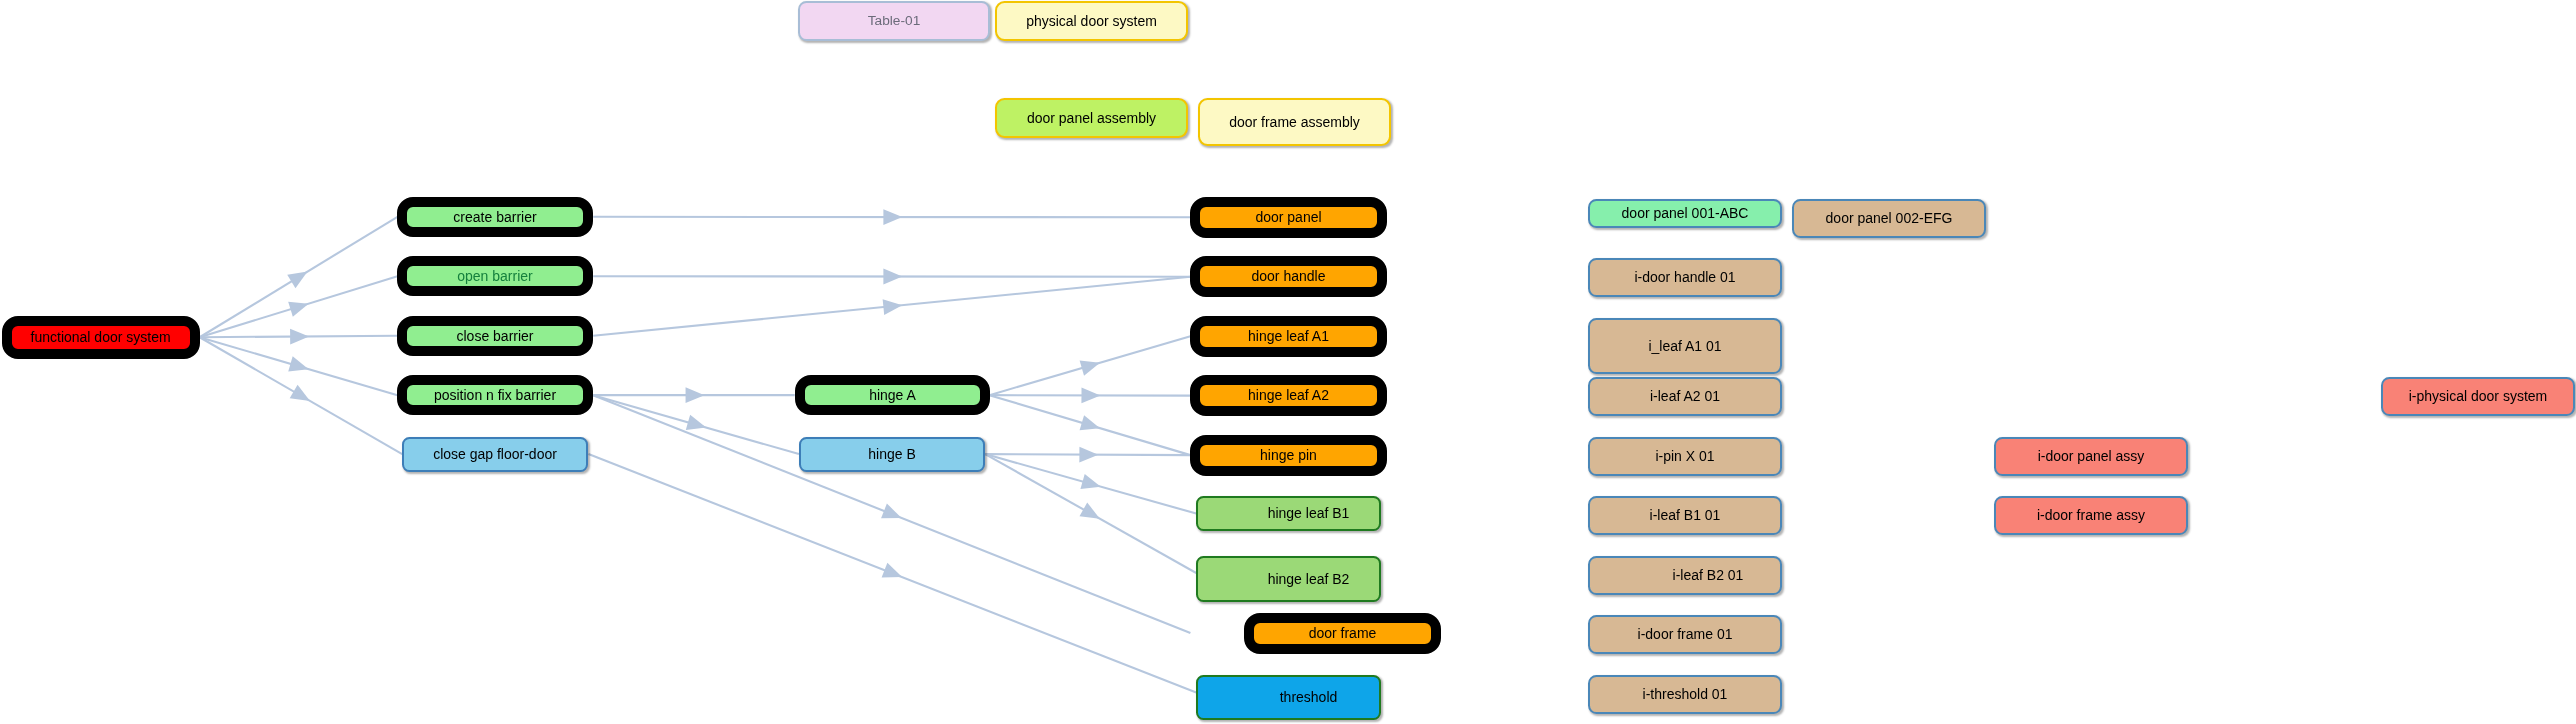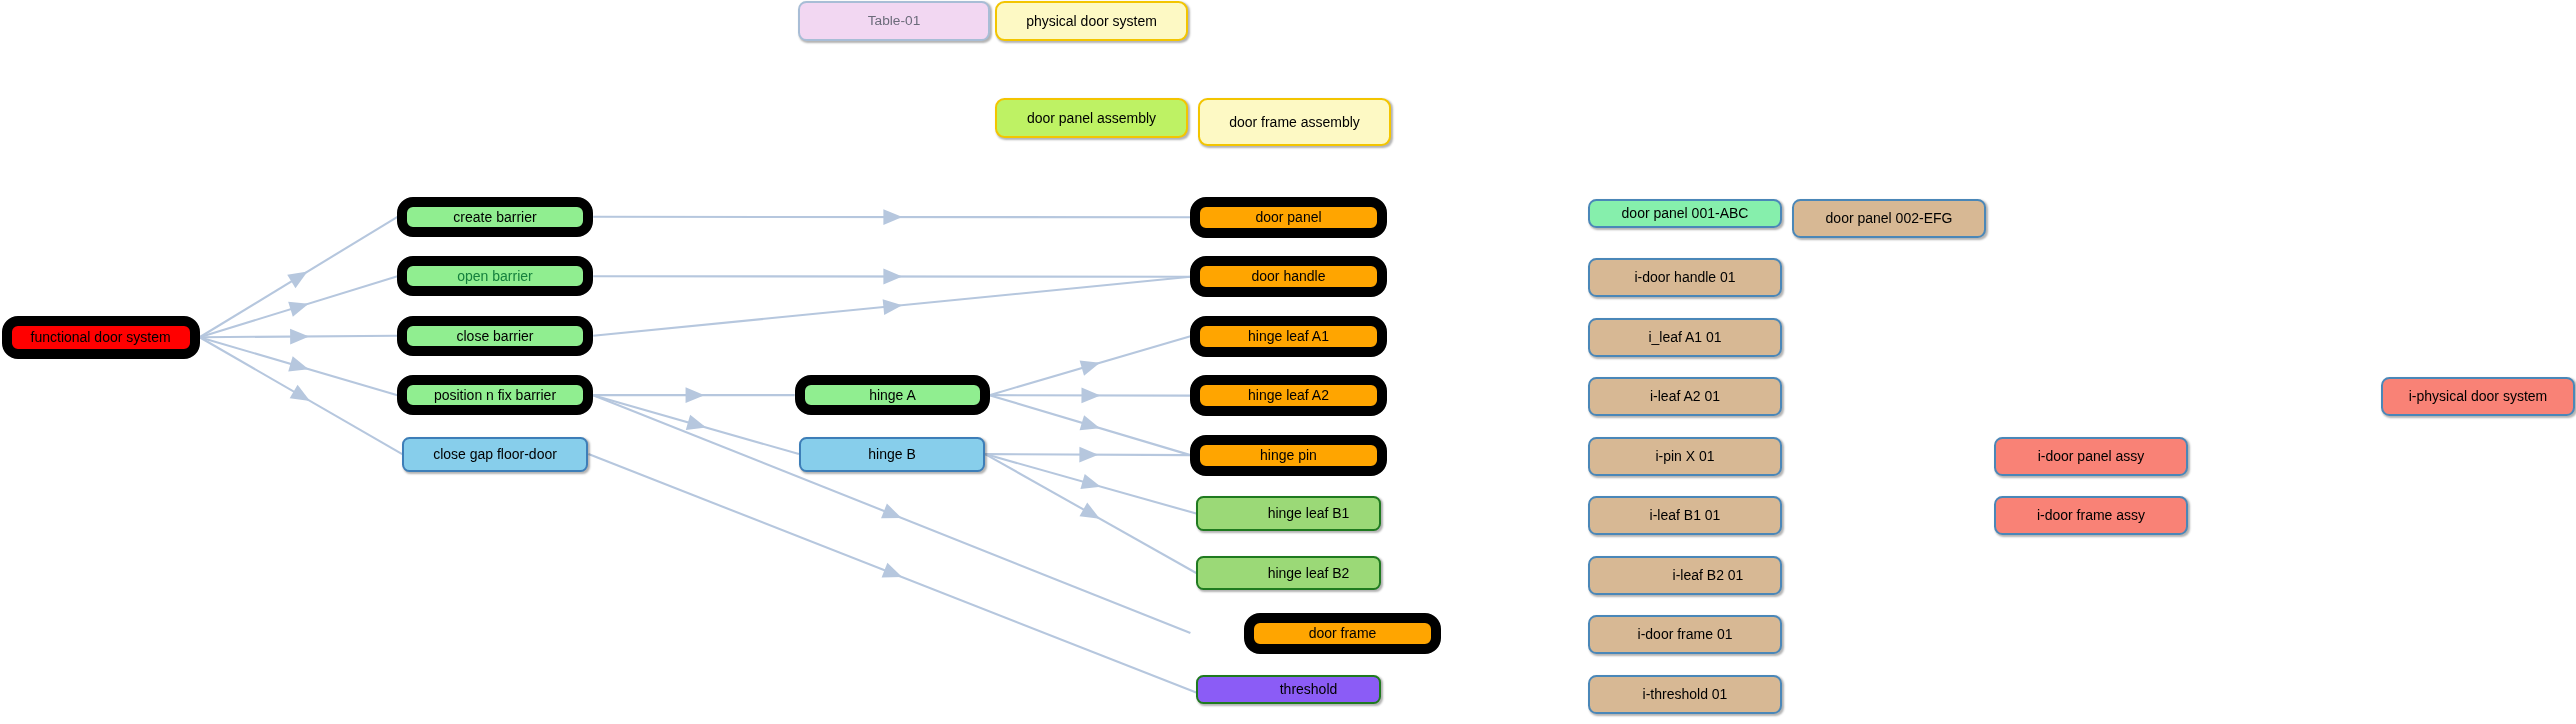--- a/index.html
+++ b/index.html
@@ -147,39 +147,39 @@
       </div>
       <div class="node v-thick" style="left: 1190px; top: 375px; width: 197px; height: 41px; background: rgb(255, 165, 0);">
         <span class="lbl" style="font-size: 14px; color: rgb(0, 0, 0);">hinge leaf A2</span>
       </div>
       <div class="node v-thick" style="left: 1190px; top: 435px; width: 197px; height: 41px; background: rgb(255, 165, 0);">
         <span class="lbl" style="font-size: 14px; color: rgb(0, 0, 0);">hinge pin</span>
       </div>
       <div class="node v-plain shadowed" style="left: 1196px; top: 496px; width: 185px; height: 35px; background: rgb(155, 217, 119);">
         <span class="lbl" style="font-size: 14px; color: rgb(0, 0, 0);">hinge leaf B1</span>
       </div>
-      <div class="node v-plain shadowed" style="left: 1196px; top: 556px; width: 185px; height: 34px; background: rgb(155, 217, 119);">
+      <div class="node v-plain shadowed" style="left: 1196px; top: 556px; width: 185px; height: 46px; background: rgb(155, 217, 119);">
         <span class="lbl" style="font-size: 14px; color: rgb(0, 0, 0);">hinge leaf B2</span>
       </div>
       <div class="node v-thick" style="left: 1244px; top: 613px; width: 197px; height: 41px; background: rgb(255, 165, 0);">
         <span class="lbl" style="font-size: 14px; color: rgb(0, 0, 0);">door frame</span>
       </div>
-      <div class="node v-plain shadowed" style="left: 1196px; top: 675px; width: 185px; height: 29px; background: #8b5cf6;">
+      <div class="node v-plain shadowed" style="left: 1196px; top: 675px; width: 185px; height: 45px; background: #0ea5e9;">
         <span class="lbl" style="font-size: 14px; color: rgb(0, 0, 0);">threshold</span>
       </div>
       <div class="node v-tan shadowed" style="left: 1588px; top: 199px; width: 194px; height: 29px; background: #86efac;">
         <span class="lbl" style="font-size: 14px; color: rgb(0, 0, 0);">door panel 001-ABC</span>
       </div>
       <div class="node v-tan shadowed" style="left: 1792px; top: 199px; width: 194px; height: 39px; background: rgb(215, 184, 148);">
         <span class="lbl" style="font-size: 14px; color: rgb(0, 0, 0);">door panel 002-EFG</span>
       </div>
       <div class="node v-tan shadowed" style="left: 1588px; top: 258px; width: 194px; height: 39px; background: rgb(215, 184, 148);">
         <span class="lbl" style="font-size: 14px; color: rgb(0, 0, 0);">i-door handle 01</span>
       </div>
-      <div class="node v-tan shadowed" style="left: 1588px; top: 318px; width: 194px; height: 39px; background: rgb(215, 184, 148);">
+      <div class="node v-tan shadowed" style="left: 1588px; top: 318px; width: 194px; height: 56px; background: rgb(215, 184, 148);">
         <span class="lbl" style="font-size: 14px; color: rgb(0, 0, 0);">i_leaf A1 01</span>
       </div>
       <div class="node v-tan shadowed" style="left: 1588px; top: 377px; width: 194px; height: 39px; background: rgb(215, 184, 148);">
         <span class="lbl" style="font-size: 14px; color: rgb(0, 0, 0);">i-leaf A2 01</span>
       </div>
       <div class="node v-tan shadowed" style="left: 1588px; top: 437px; width: 194px; height: 39px; background: rgb(215, 184, 148);">
         <span class="lbl" style="font-size: 14px; color: rgb(0, 0, 0);">i-pin X 01</span>
       </div>
       <div class="node v-tan shadowed" style="left: 1588px; top: 496px; width: 194px; height: 39px; background: rgb(215, 184, 148);">
         <span class="lbl" style="font-size: 14px; color: rgb(0, 0, 0);">i-leaf B1 01</span>

